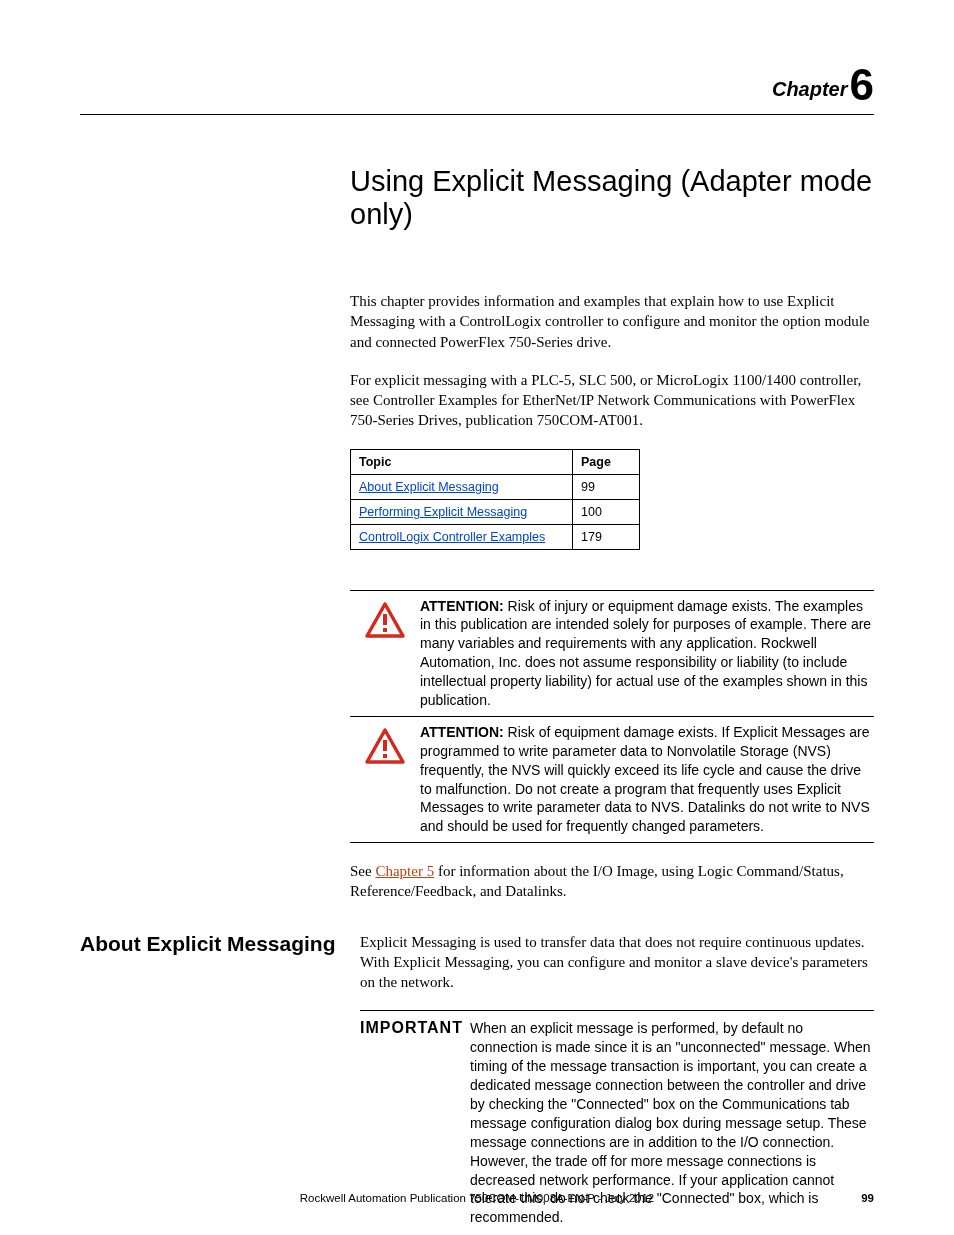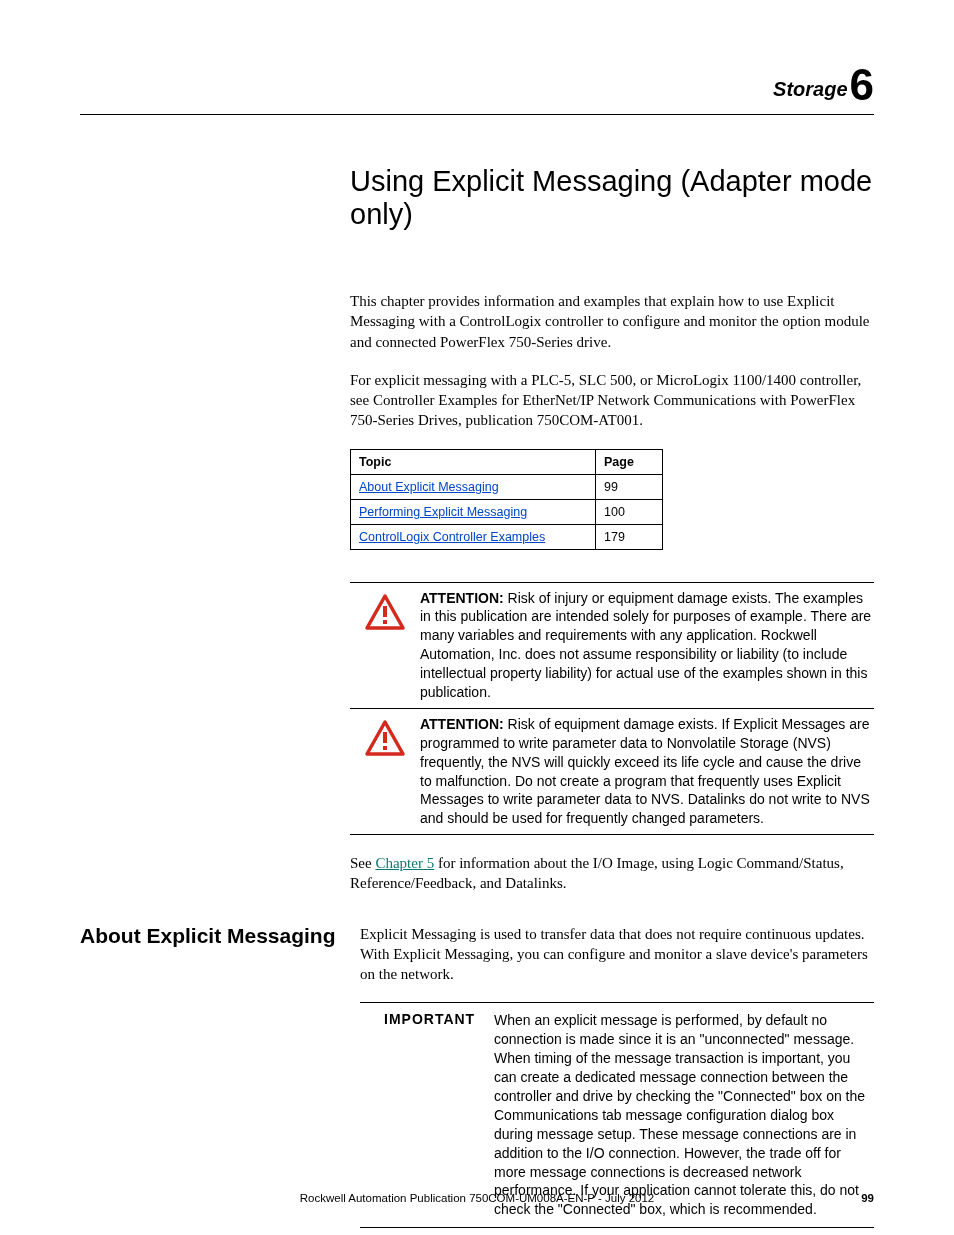--- a/index.html
+++ b/index.html
@@ -43,22 +43,22 @@
     margin-bottom: 60px;
   }
   .body-text {
     font-family: Georgia, 'Times New Roman', serif;
     font-size: 15px;
     line-height: 1.35;
     margin-bottom: 18px;
   }
   .toc-table {
     border-collapse: collapse;
-    width: 313px;
-    margin-bottom: 32px;
+    width: 290px;
+    margin-bottom: 40px;
   }
   .toc-table th, .toc-table td {
     border: 1px solid #000;
     font-family: "Arial Narrow", Arial, sans-serif;
     font-size: 12.5px;
     padding: 5px 8px;
     text-align: left;
     vertical-align: middle;
   }
   .toc-table th {
@@ -113,23 +113,22 @@
     display: flex;
     border-top: 1px solid #000;
     border-bottom: 1px solid #000;
     padding: 8px 0;
     margin-top: 16px;
   }
   .important-label {
     flex: 0 0 110px;
     font-family: "Arial Narrow", Arial, sans-serif;
     font-weight: bold;
-    font-size: 14px;
+    font-size: 16px;
     letter-spacing: 1px;
-    margin-left: 24px;
   }
   .important-text {
     flex: 1;
     font-family: "Arial Narrow", Arial, sans-serif;
     font-size: 14px;
     line-height: 1.35;
   }
   .footer {
     position: absolute;
     bottom: 31px;
@@ -139,31 +138,31 @@
     font-size: 11.5px;
     text-align: center;
   }
   .footer-page {
     position: absolute;
     right: 0;
     bottom: 0;
     font-weight: bold;
   }
   .link-inline {
-    color: #0f766e;
+    color: #c2410c;
     text-decoration: underline;
   }
 </style>
 </head>
 <body>
 
 <div class="page">
 
   <div class="chapter-header">
-    <span>Storage</span><span class="chapter-number">6</span>
+    <span>Chapter</span><span class="chapter-number">6</span>
   </div>
 
   <div class="main-content">
     <div class="main-title">Using Explicit Messaging (Adapter mode only)</div>
 
     <div class="body-text">This chapter provides information and examples that explain how to use Explicit Messaging with a ControlLogix controller to configure and monitor the option module and connected PowerFlex 750-Series drive.</div>
     <div class="body-text">For explicit messaging with a PLC-5, SLC 500, or MicroLogix 1100/1400 controller, see Controller Examples for EtherNet/IP Network Communications with PowerFlex 750-Series Drives, publication 750COM-AT001.</div>
 
     <table class="toc-table">
       <tbody>

